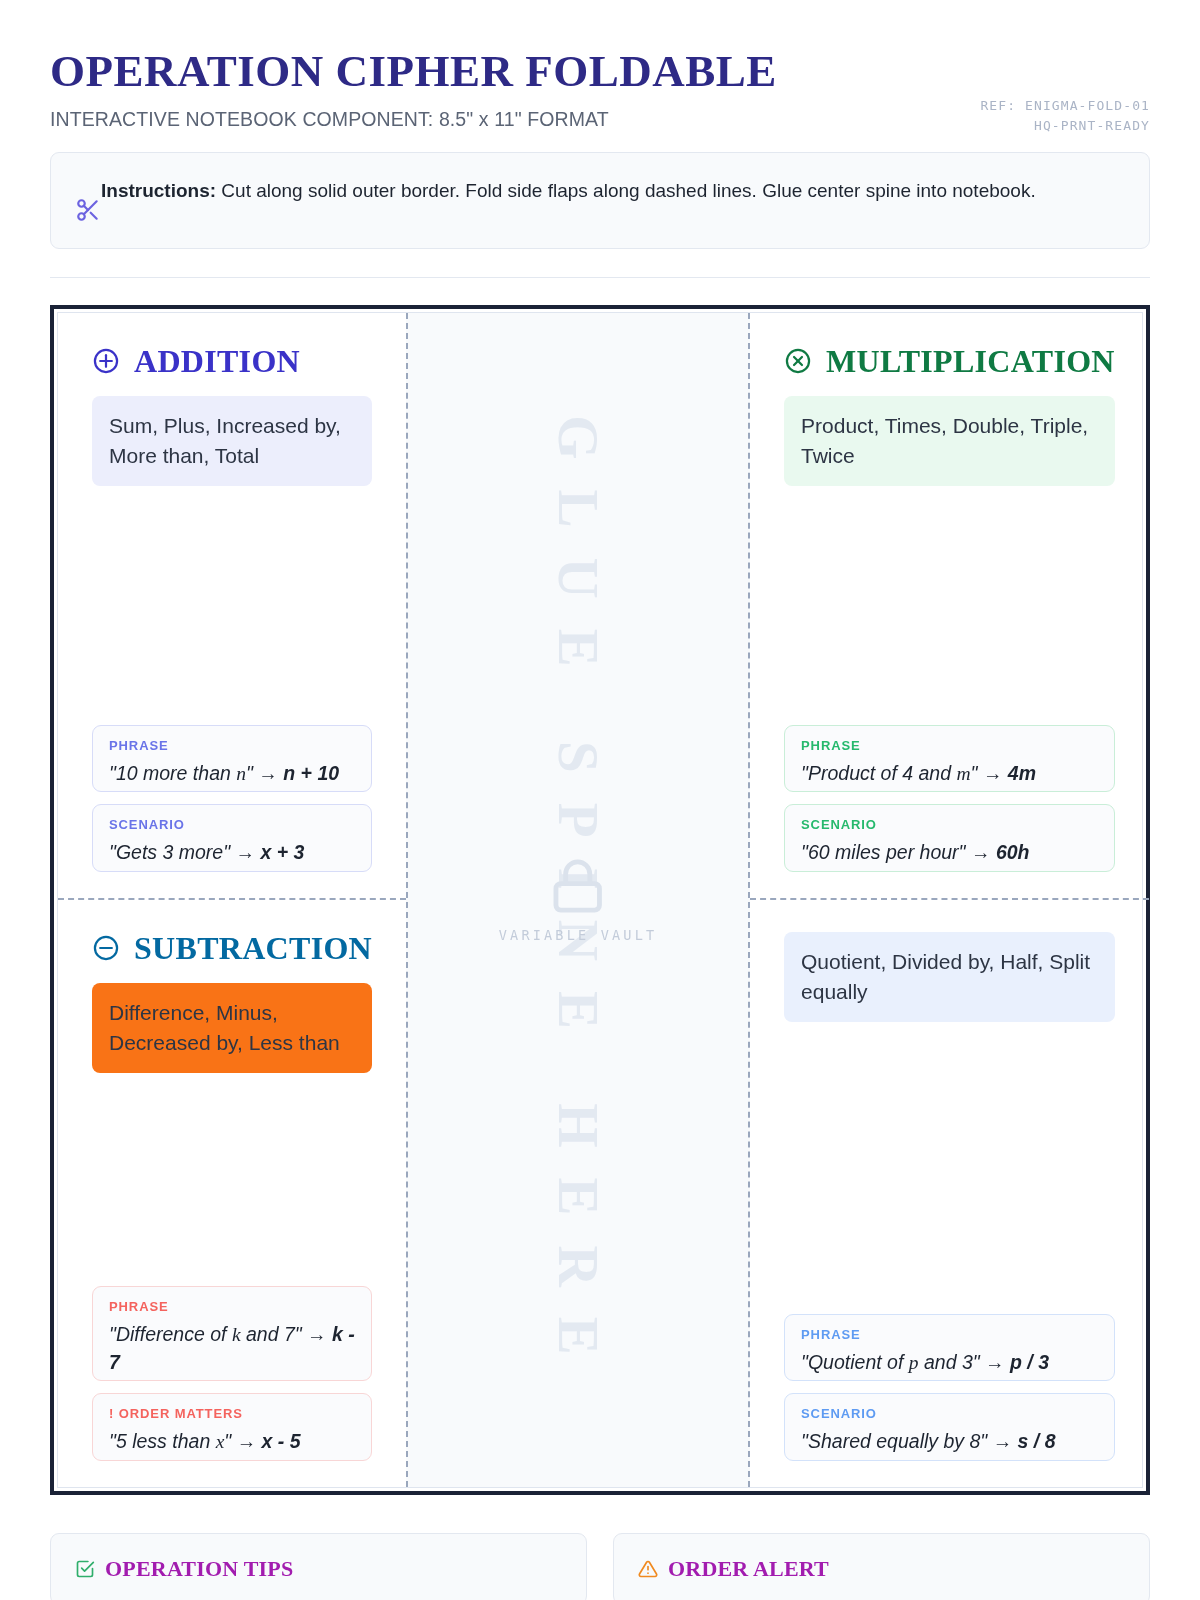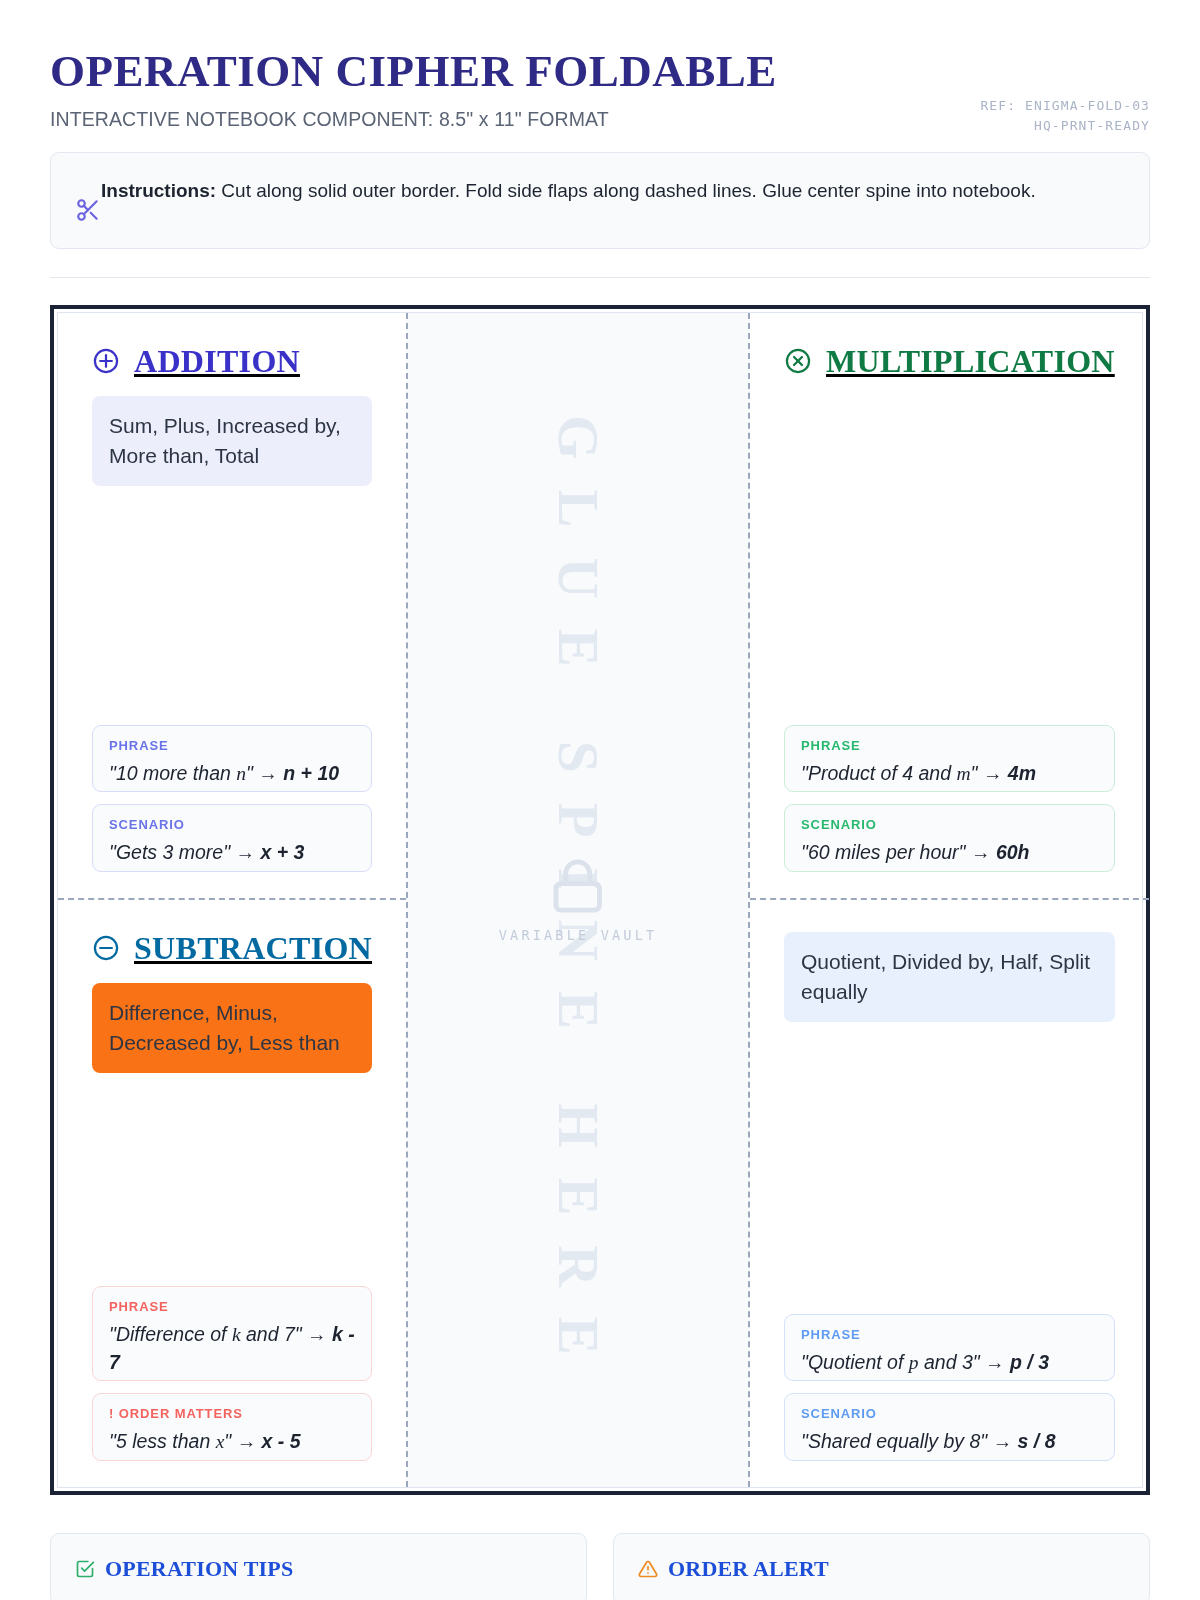--- a/index.html
+++ b/index.html
@@ -143,21 +143,20 @@
     flex-direction: column;
     position: relative;
   }
   .quad.top { border-bottom: 2px dashed #9aa7bd; }
 
   .quad-head {
     display: flex;
     align-items: center;
     gap: 14px;
     margin-bottom: 19px;
-    text-decoration: underline;
   }
   .quad-title {
     font-family: "Liberation Serif", serif;
     font-weight: bold;
     font-size: 32px;
     letter-spacing: 0.3px;
     line-height: 1;
   }
   .quad-icon { display: flex; align-items: center; }
 
@@ -236,34 +235,34 @@
   }
   .bcard-head {
     display: flex;
     align-items: center;
     gap: 10px;
   }
   .bcard-title {
     font-family: "Liberation Serif", serif;
     font-weight: bold;
     font-size: 22px;
-    color: #1d4ed8;
+    color: #a21caf;
     letter-spacing: 0.2px;
   }
 </style>
 </head>
 <body>
 
 <div class="page">
 
   <div class="header">
     <div class="title">OPERATION CIPHER FOLDABLE</div>
     <div class="subtitle">INTERACTIVE NOTEBOOK COMPONENT: 8.5" x 11" FORMAT</div>
     <div class="refblock">
-      <div>REF: ENIGMA-FOLD-03</div>
+      <div>REF: ENIGMA-FOLD-01</div>
       <div>HQ-PRNT-READY</div>
     </div>
   </div>
 
   <div class="instructions">
     <div class="scissors-icon">
       <svg width="26" height="26" viewBox="0 0 24 24" fill="none" stroke="currentColor" stroke-width="2" stroke-linecap="round" stroke-linejoin="round">
         <circle cx="6" cy="6" r="3"></circle>
         <circle cx="6" cy="18" r="3"></circle>
         <line x1="20" y1="4" x2="8.12" y2="15.88"></line>
@@ -346,20 +345,21 @@
           <div class="quad-head">
             <span class="quad-icon">
               <svg width="28" height="28" viewBox="0 0 24 24" fill="none" stroke="currentColor" stroke-width="1.9">
                 <circle cx="12" cy="12" r="9.5"></circle>
                 <line x1="8.6" y1="8.6" x2="15.4" y2="15.4" stroke-linecap="round"></line>
                 <line x1="15.4" y1="8.6" x2="8.6" y2="15.4" stroke-linecap="round"></line>
               </svg>
             </span>
             <span class="quad-title">MULTIPLICATION</span>
           </div>
+          <div class="keywords">Product, Times, Double, Triple, Twice</div>
           <div class="spacer"></div>
           <div class="example">
             <div class="example-label">PHRASE</div>
             <div class="example-body"><span>"Product of 4 and </span><span class="mv">m</span><span>" → </span><span class="res">4m</span></div>
           </div>
           <div class="example">
             <div class="example-label">SCENARIO</div>
             <div class="example-body"><span>"60 miles per hour" → </span><span class="mv"></span><span></span><span class="res">60h</span></div>
           </div>
         </div>

